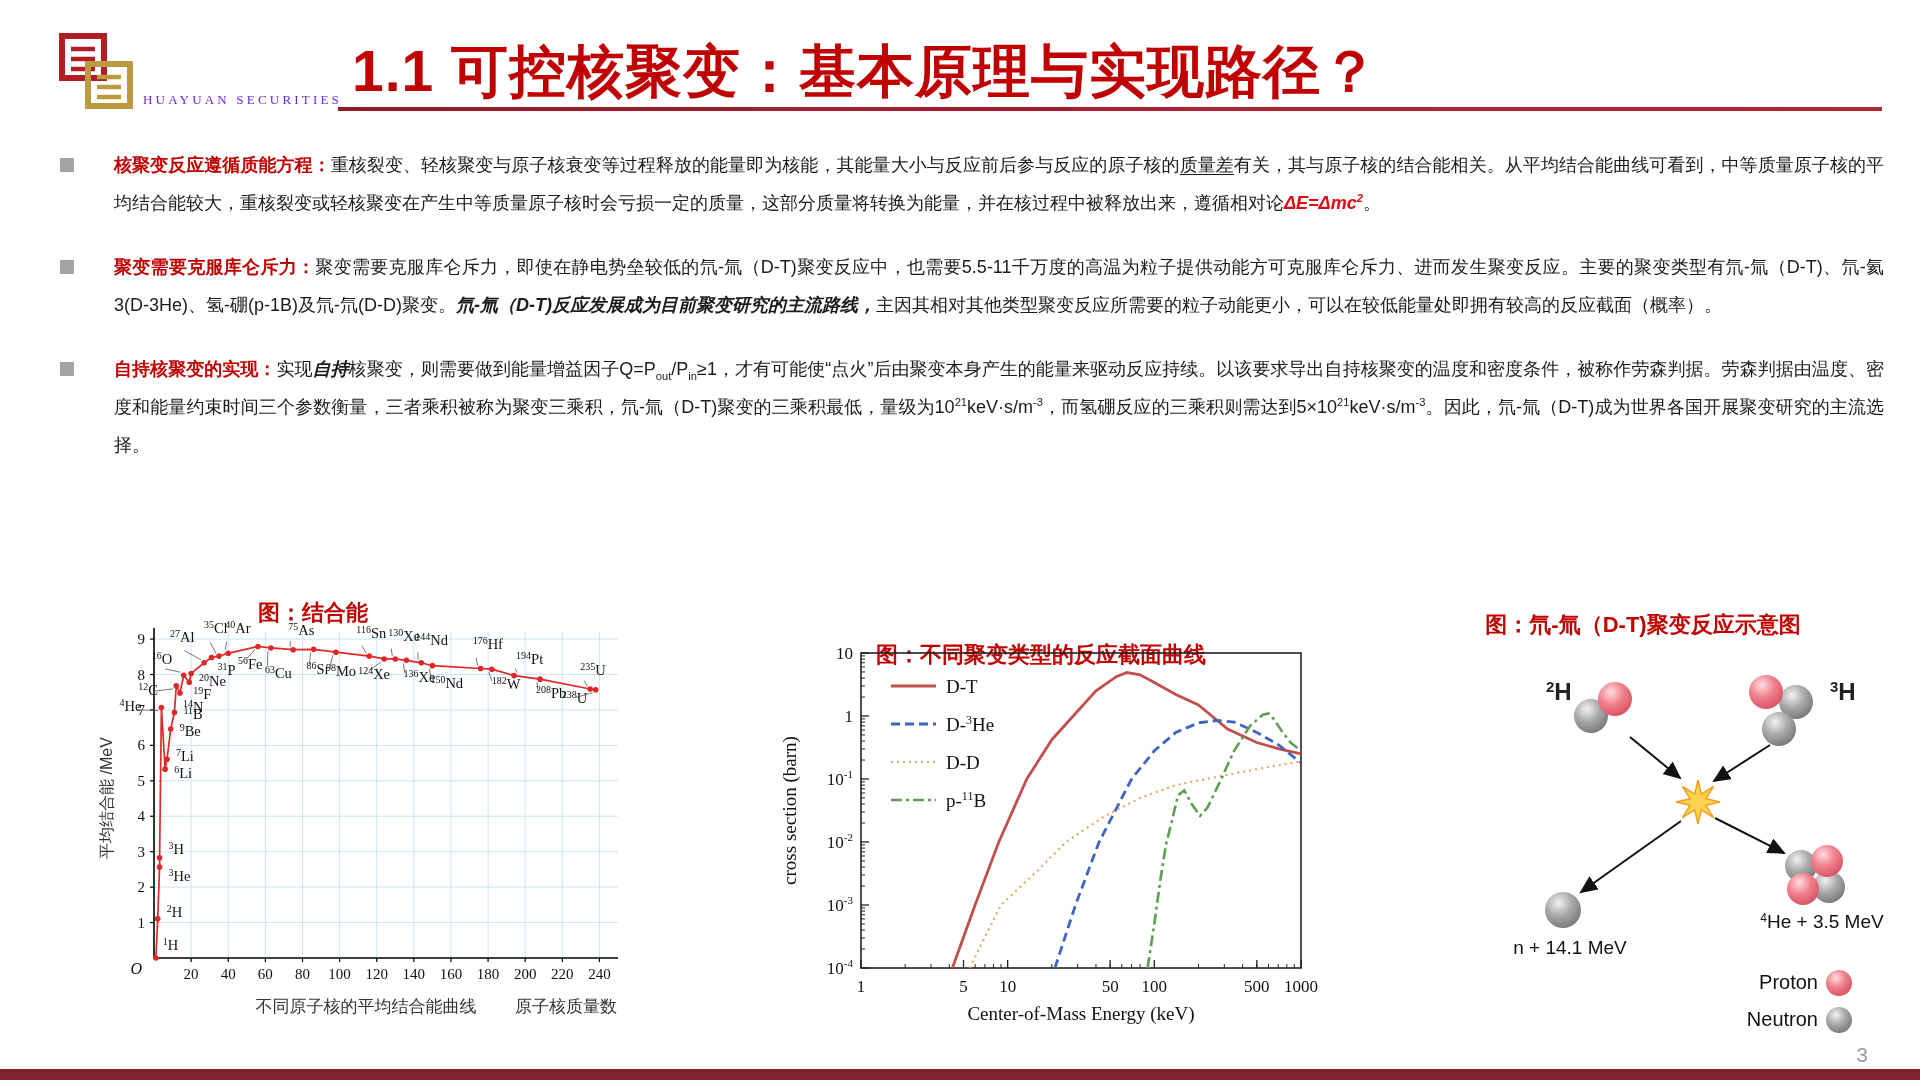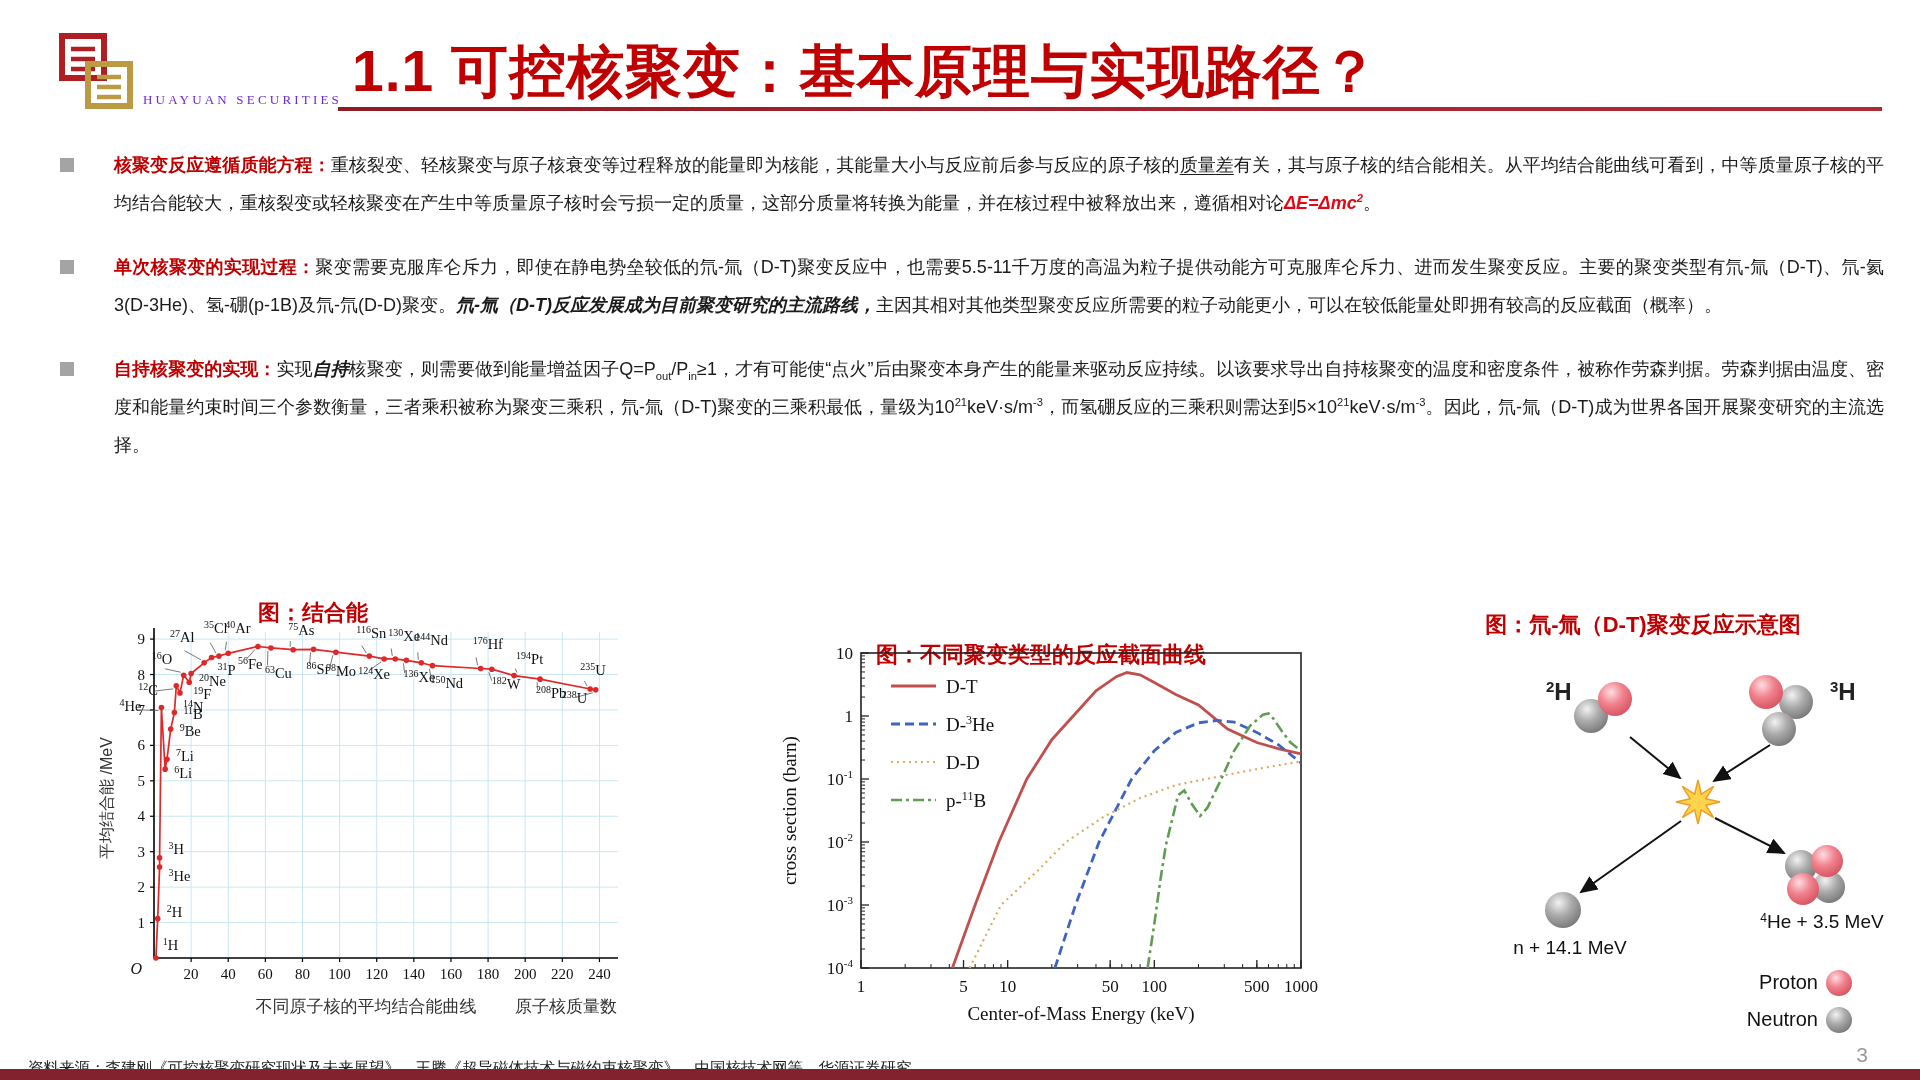--- a/index.html
+++ b/index.html
@@ -58,21 +58,21 @@
   <h1 class="page-title">1.1 可控核聚变：基本原理与实现路径？</h1>
   <div class="title-rule"></div>
 
   <section class="bullets">
     <div class="bullet">
       <span class="sq"></span>
       <p class="bullet-text"><span class="s-lead">核聚变反应遵循质能方程：</span><span>重核裂变、轻核聚变与原子核衰变等过程释放的能量即为核能，其能量大小与反应前后参与反应的原子核的</span><span class="s-u">质量差</span><span>有关，其与原子核的结合能相关。从平均结合能曲线可看到，中等质量原子核的平均结合能较大，重核裂变或轻核聚变在产生中等质量原子核时会亏损一定的质量，这部分质量将转换为能量，并在核过程中被释放出来，遵循相对论</span><span class="s-formula">ΔE=Δmc</span><sup class="s-formula">2</sup><span>。</span></p>
     </div>
     <div class="bullet">
       <span class="sq"></span>
-      <p class="bullet-text"><span class="s-lead">单次核聚变的实现过程：</span><span>聚变需要克服库仑斥力，即使在静电势垒较低的氘-氚（D-T)聚变反应中，也需要5.5-11千万度的高温为粒子提供动能方可克服库仑斥力、进而发生聚变反应。主要的聚变类型有氘-氚（D-T)、氘-氦3(D-3He)、氢-硼(p-1B)及氘-氘(D-D)聚变。</span><span class="s-b">氘-氚（D-T)反应发展成为目前聚变研究的主流路线，</span><span>主因其相对其他类型聚变反应所需要的粒子动能更小，可以在较低能量处即拥有较高的反应截面（概率）。</span></p>
+      <p class="bullet-text"><span class="s-lead">聚变需要克服库仑斥力：</span><span>聚变需要克服库仑斥力，即使在静电势垒较低的氘-氚（D-T)聚变反应中，也需要5.5-11千万度的高温为粒子提供动能方可克服库仑斥力、进而发生聚变反应。主要的聚变类型有氘-氚（D-T)、氘-氦3(D-3He)、氢-硼(p-1B)及氘-氘(D-D)聚变。</span><span class="s-b">氘-氚（D-T)反应发展成为目前聚变研究的主流路线，</span><span>主因其相对其他类型聚变反应所需要的粒子动能更小，可以在较低能量处即拥有较高的反应截面（概率）。</span></p>
     </div>
     <div class="bullet">
       <span class="sq"></span>
       <p class="bullet-text"><span class="s-lead">自持核聚变的实现：</span><span>实现</span><span class="s-b">自持</span><span>核聚变，则需要做到能量增益因子Q=P</span><sub>out</sub><span>/P</span><sub>in</sub><span>≥1，才有可能使“点火”后由聚变本身产生的能量来驱动反应持续。以该要求导出自持核聚变的温度和密度条件，被称作劳森判据。劳森判据由温度、密度和能量约束时间三个参数衡量，三者乘积被称为聚变三乘积，氘-氚（D-T)聚变的三乘积最低，量级为10</span><sup>21</sup><span>keV·s/m</span><sup>-3</sup><span>，而氢硼反应的三乘积则需达到5×10</span><sup>21</sup><span>keV·s/m</span><sup>-3</sup><span>。因此，氘-氚（D-T)成为世界各国开展聚变研究的主流选择。</span></p>
     </div>
   </section>
 
   <p class="figcap cap-left">图：结合能</p>
   <p class="figcap cap-mid">图：不同聚变类型的反应截面曲线</p>
   <p class="figcap cap-right">图：氘-氚（D-T)聚变反应示意图</p>
@@ -393,16 +393,15 @@
     <circle cx="429" cy="219" r="16" fill="url(#gradP)"></circle>
     <circle cx="405" cy="247" r="16" fill="url(#gradP)"></circle>
     <text x="424" y="286" font-size="19" fill="#111" text-anchor="middle"><tspan font-size="12" dy="-6">4</tspan><tspan font-size="19" dy="6">He + 3.5 MeV</tspan></text>
 
     <text x="420" y="347" font-size="20" fill="#111" text-anchor="end">Proton</text>
     <circle cx="441" cy="341" r="13" fill="url(#gradP)"></circle>
     <text x="420" y="384" font-size="20" fill="#111" text-anchor="end">Neutron</text>
     <circle cx="441" cy="378" r="13" fill="url(#gradN)"></circle>
   </svg>
 
-  <p class="footer-src">资料来源：李建刚《可控核聚变研究现状及未来展望》，王腾《超导磁体技术与磁约束核聚变》，中国核技术网等，华源证券研究</p>
   <p class="page-num">3</p>
   <div class="bottom-bar"></div>
 </div>
 
 </body></html>

